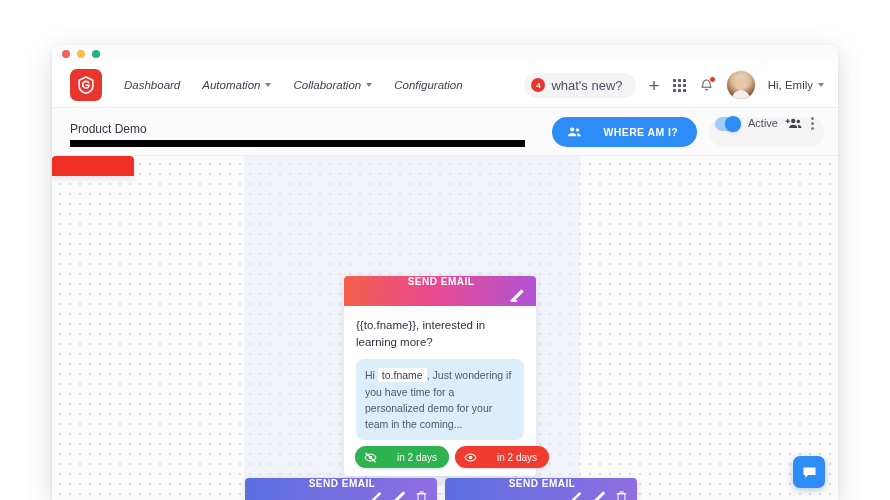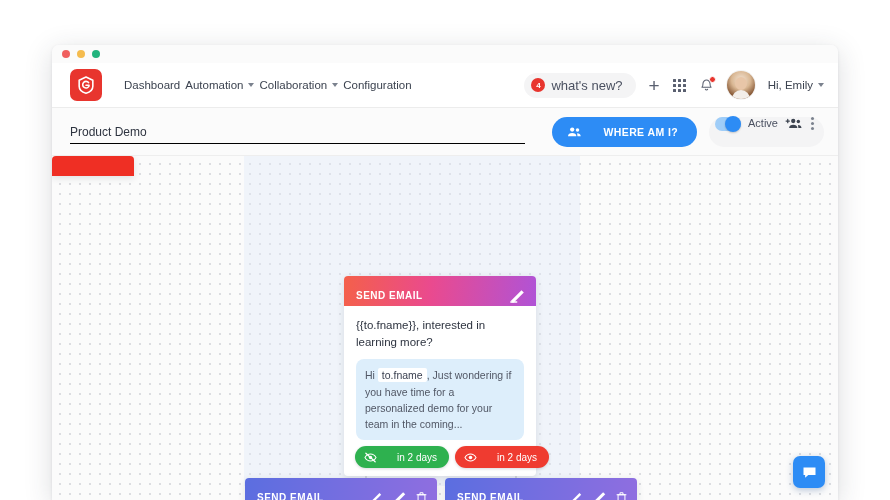--- a/index.html
+++ b/index.html
@@ -47,21 +47,22 @@
   .logo {
     width: 32px; height: 32px;
     border-radius: 7px;
     background: #e8352e;
     display: flex; align-items: center; justify-content: center;
     flex: 0 0 auto;
   }
   .nav-links {
     display: flex; align-items: center;
     margin-left: 22px;
-    gap: 5px;
+    gap: 22px;
+    font-style: italic;
   }
   .nav-link {
     font-size: 11.5px;
     color: #3c4350;
     display: flex; align-items: center; gap: 5px;
     white-space: nowrap;
     cursor: pointer;
   }
   .caret {
     width: 0; height: 0;
@@ -124,21 +125,21 @@
     background: #fbfbfb;
     display: flex; align-items: center;
     padding: 0 14px 0 18px;
     border-bottom: 1px solid #eeeeee;
   }
   .seq-field { flex: 0 0 auto; width: 455px; padding-top: 4px; }
   .seq-label { font-size: 8px; color: #a4a9b3; letter-spacing: .1px; }
   .seq-value {
     font-size: 12px; color: #2e3440; margin-top: 2px;
     padding-bottom: 4px;
-    border-bottom: 1px solid #000000;
+    border-bottom: 7px solid #000000;
     cursor: text;
   }
   .seq-right { margin-left: auto; display: flex; align-items: center; gap: 12px; }
   .where-btn {
     background: #2d8cf5;
     color: #fff;
     border: none;
     border-radius: 16px;
     height: 30px;
     padding: 0 19px 0 15px;
@@ -191,22 +192,23 @@
   .card {
     position: absolute;
     border-radius: 4px;
     background: #ffffff;
     box-shadow: 0 2px 7px rgba(40,45,60,0.13);
     overflow: hidden;
   }
   .card-head {
     height: 30px;
     display: flex; align-items: center;
-    padding: 8px 10px 0 12px;
+    padding: 0 10px 0 12px;
     color: #fff;
+    flex-direction: column;
   }
   .card-head .title {
     font-size: 10px; font-weight: bold; letter-spacing: .5px;
   }
   .card-head .acts { margin-left: auto; display: flex; align-items: center; gap: 9px; }
   .card-body { padding: 11px 12px 10px 12px; position: relative; }
   .subject {
     font-size: 11.5px; color: #2e3440; line-height: 1.45;
     margin-bottom: 9px;
   }

